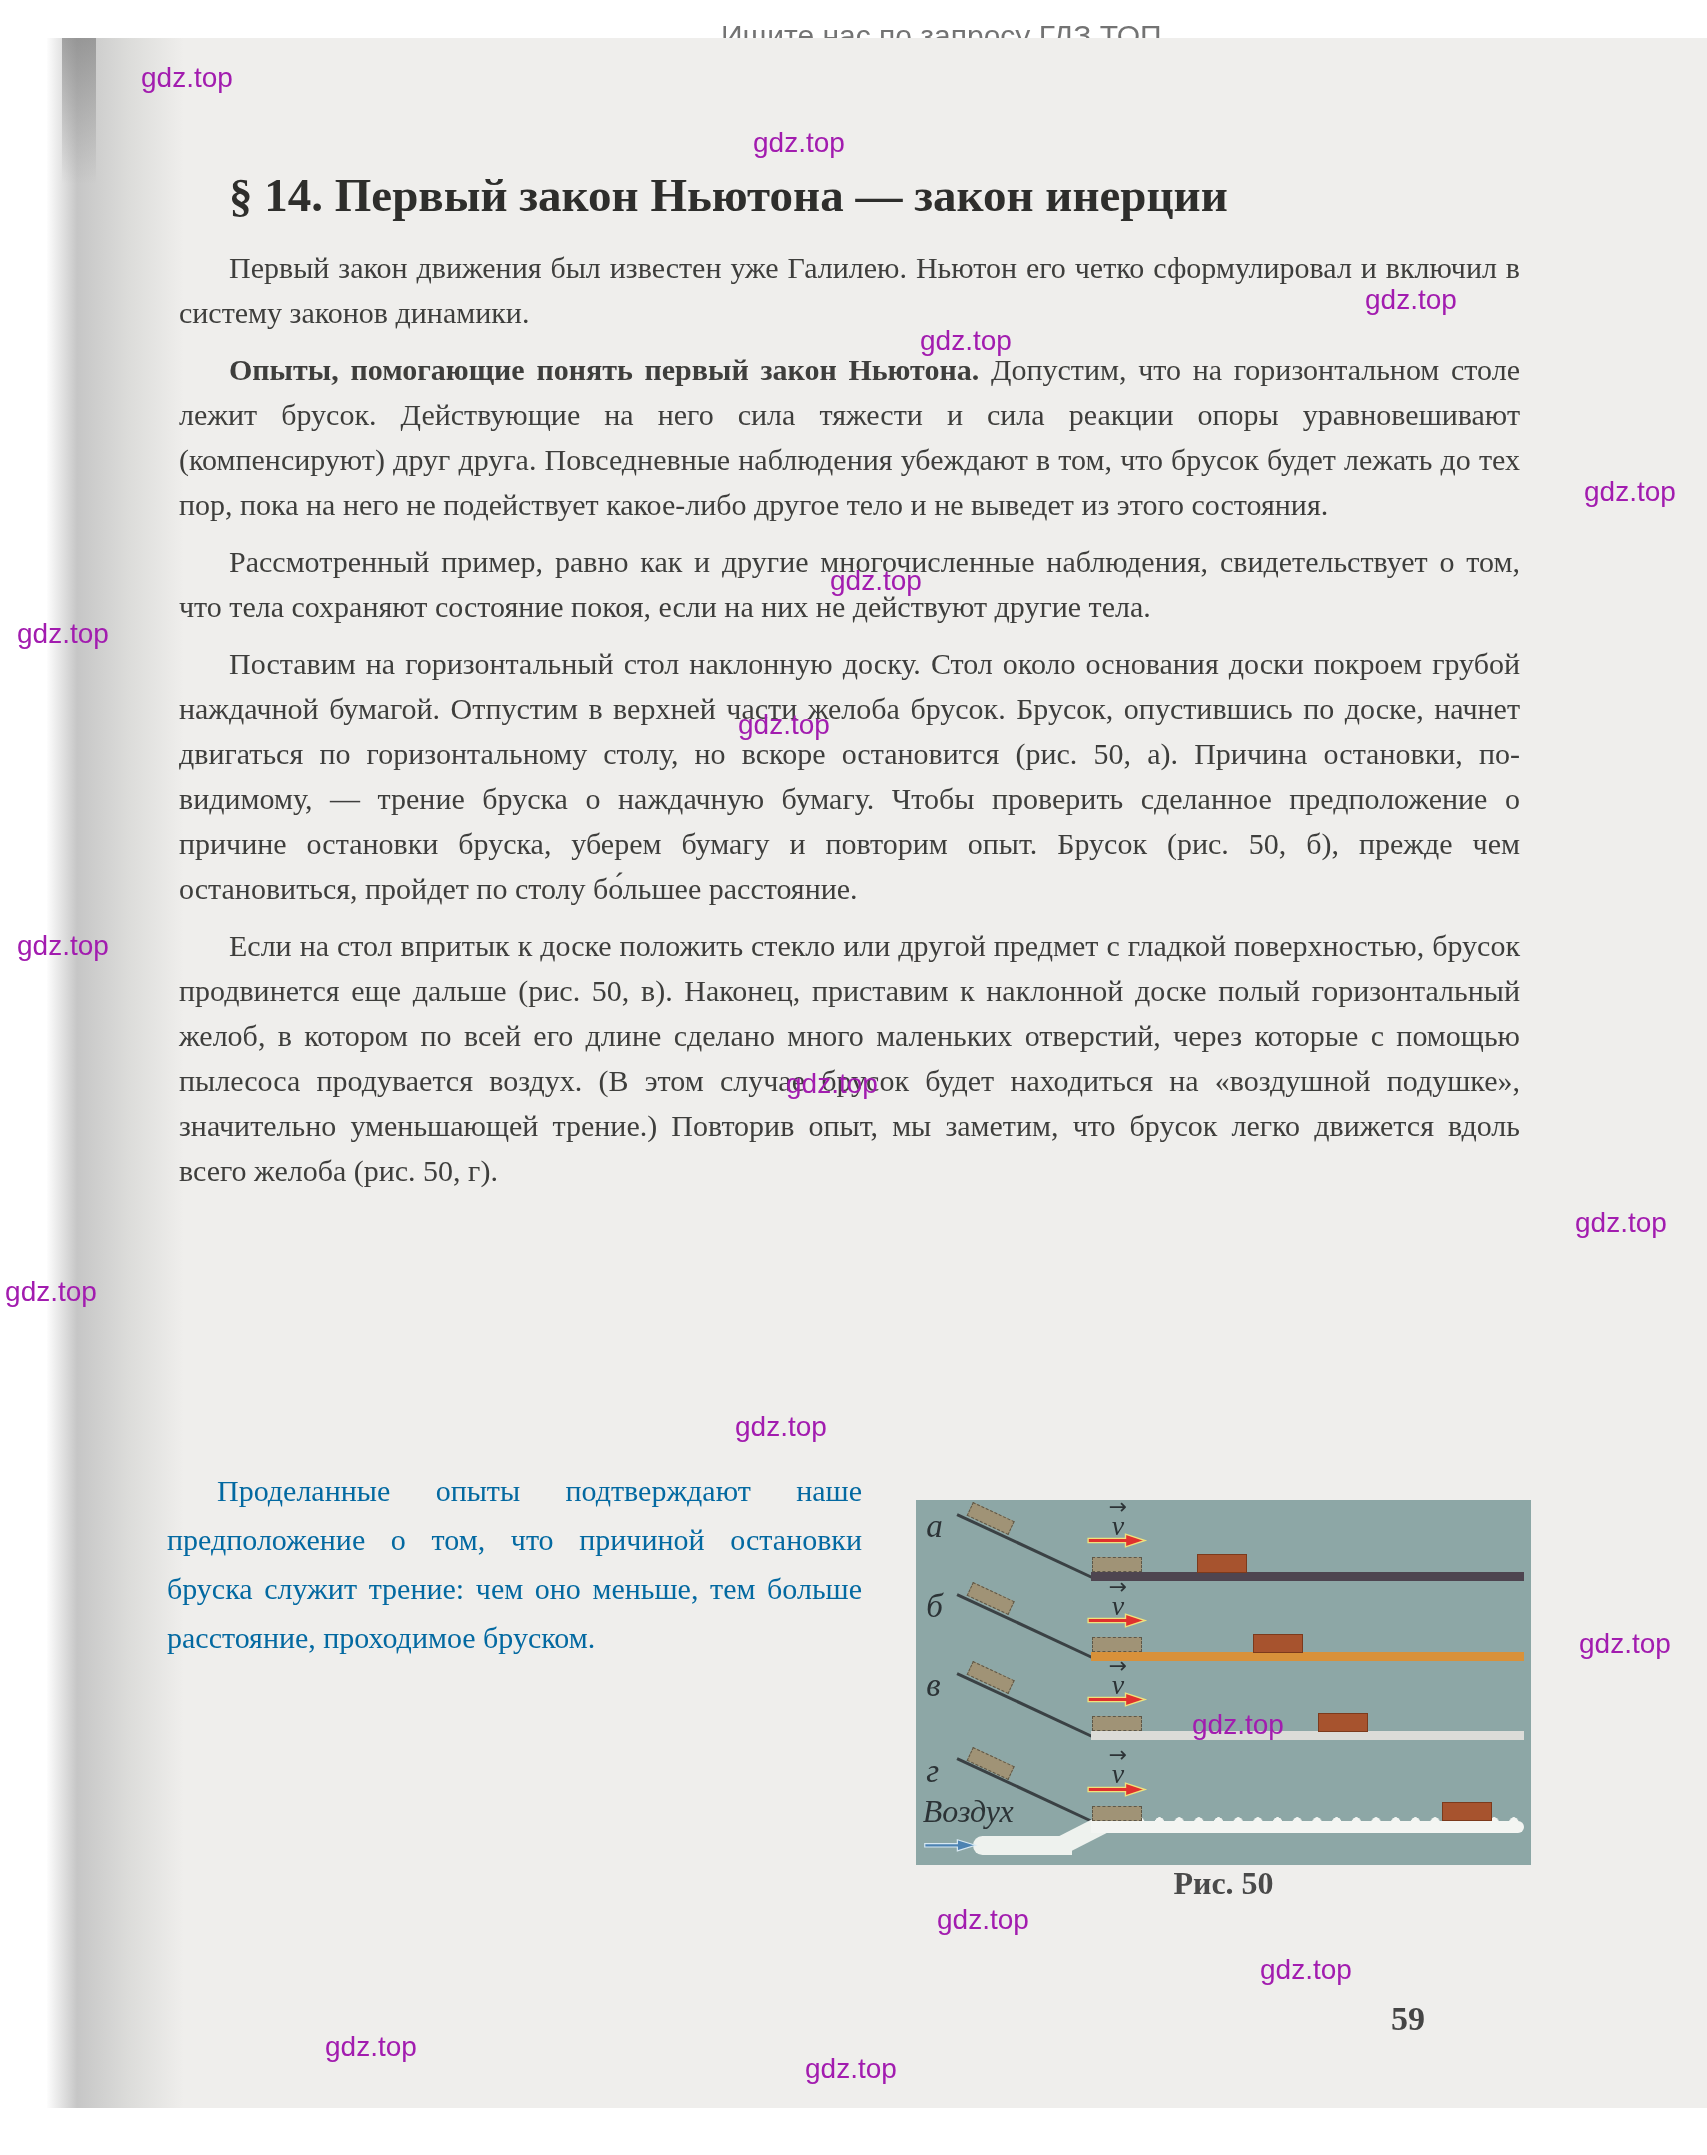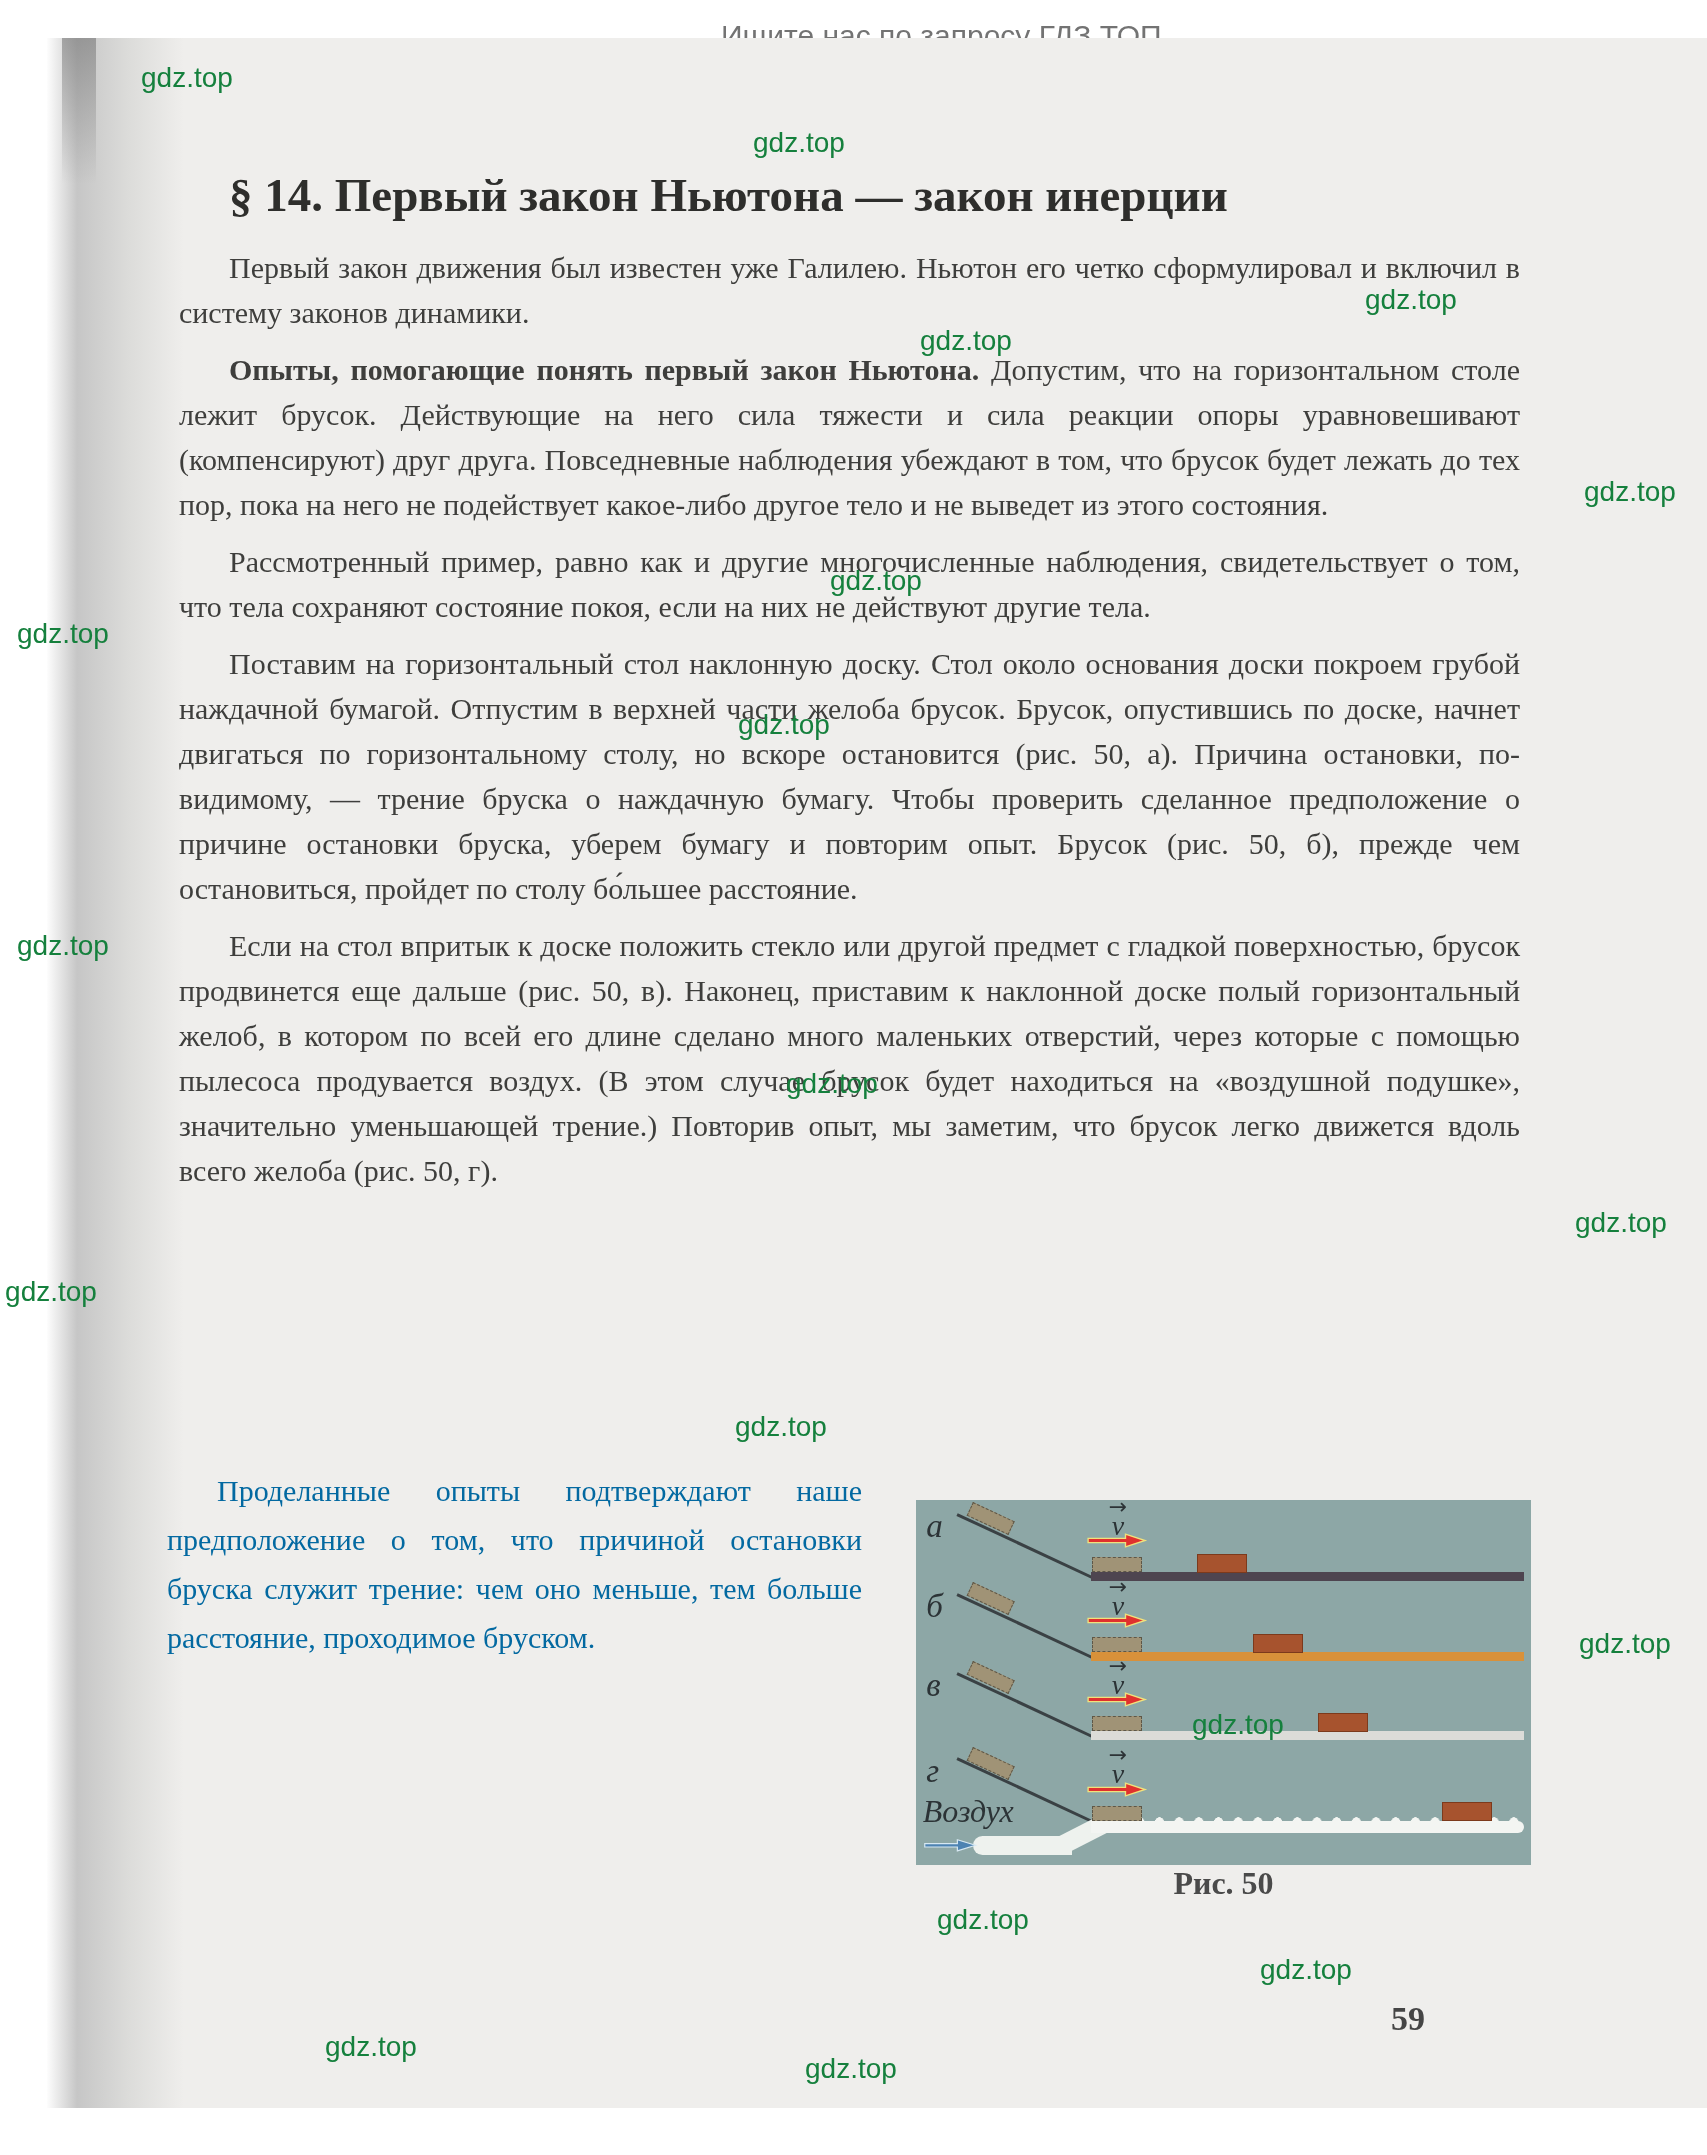--- a/index.html
+++ b/index.html
@@ -8,21 +8,21 @@
   
   .promo-top{position:absolute;top:19px;left:685px;
              font:400 30px/34px "Liberation Sans",sans-serif;color:#737373;margin-left:36px;}
   
   .page{position:absolute;left:47px;top:38px;width:1660px;height:2070px;background:#efeeec;}
   .page .spine{position:absolute;left:0;top:0;bottom:0;width:137px;
                background:linear-gradient(to right,#fdfdfd 0%,#c6c6c6 22%,#dcdcda 60%,#efeeec 100%);}
   .page .spine-top{position:absolute;left:15.4px;top:0;width:34px;height:146px;
                background:linear-gradient(to bottom,#6f6f6f,rgba(111,111,111,0));opacity:.55;}
   
-  .wm{position:absolute;font:400 28px/31px "Liberation Sans",sans-serif;color:#15803d;white-space:nowrap;}
+  .wm{position:absolute;font:400 28px/31px "Liberation Sans",sans-serif;color:#a21caf;white-space:nowrap;}
   
   .content{position:absolute;left:167px;top:175px;width:1365px;color:#3e3e3c;
            font:30px/45px "Liberation Serif",serif;text-align:justify;}
   .title{font-size:47px;line-height:41px;font-weight:700;color:#2e2e2c;
          margin:0 0 29px 62px;text-align:left;}
   .content p{margin:12px;text-indent:50px;}
   .lead-bold{font-weight:700;}
   
   .bottom{position:absolute;left:167px;top:1466px;width:1365px;}
   .left-col{width:695px;color:#0369a1;font:30px/49px "Liberation Serif",serif;text-align:justify;}

